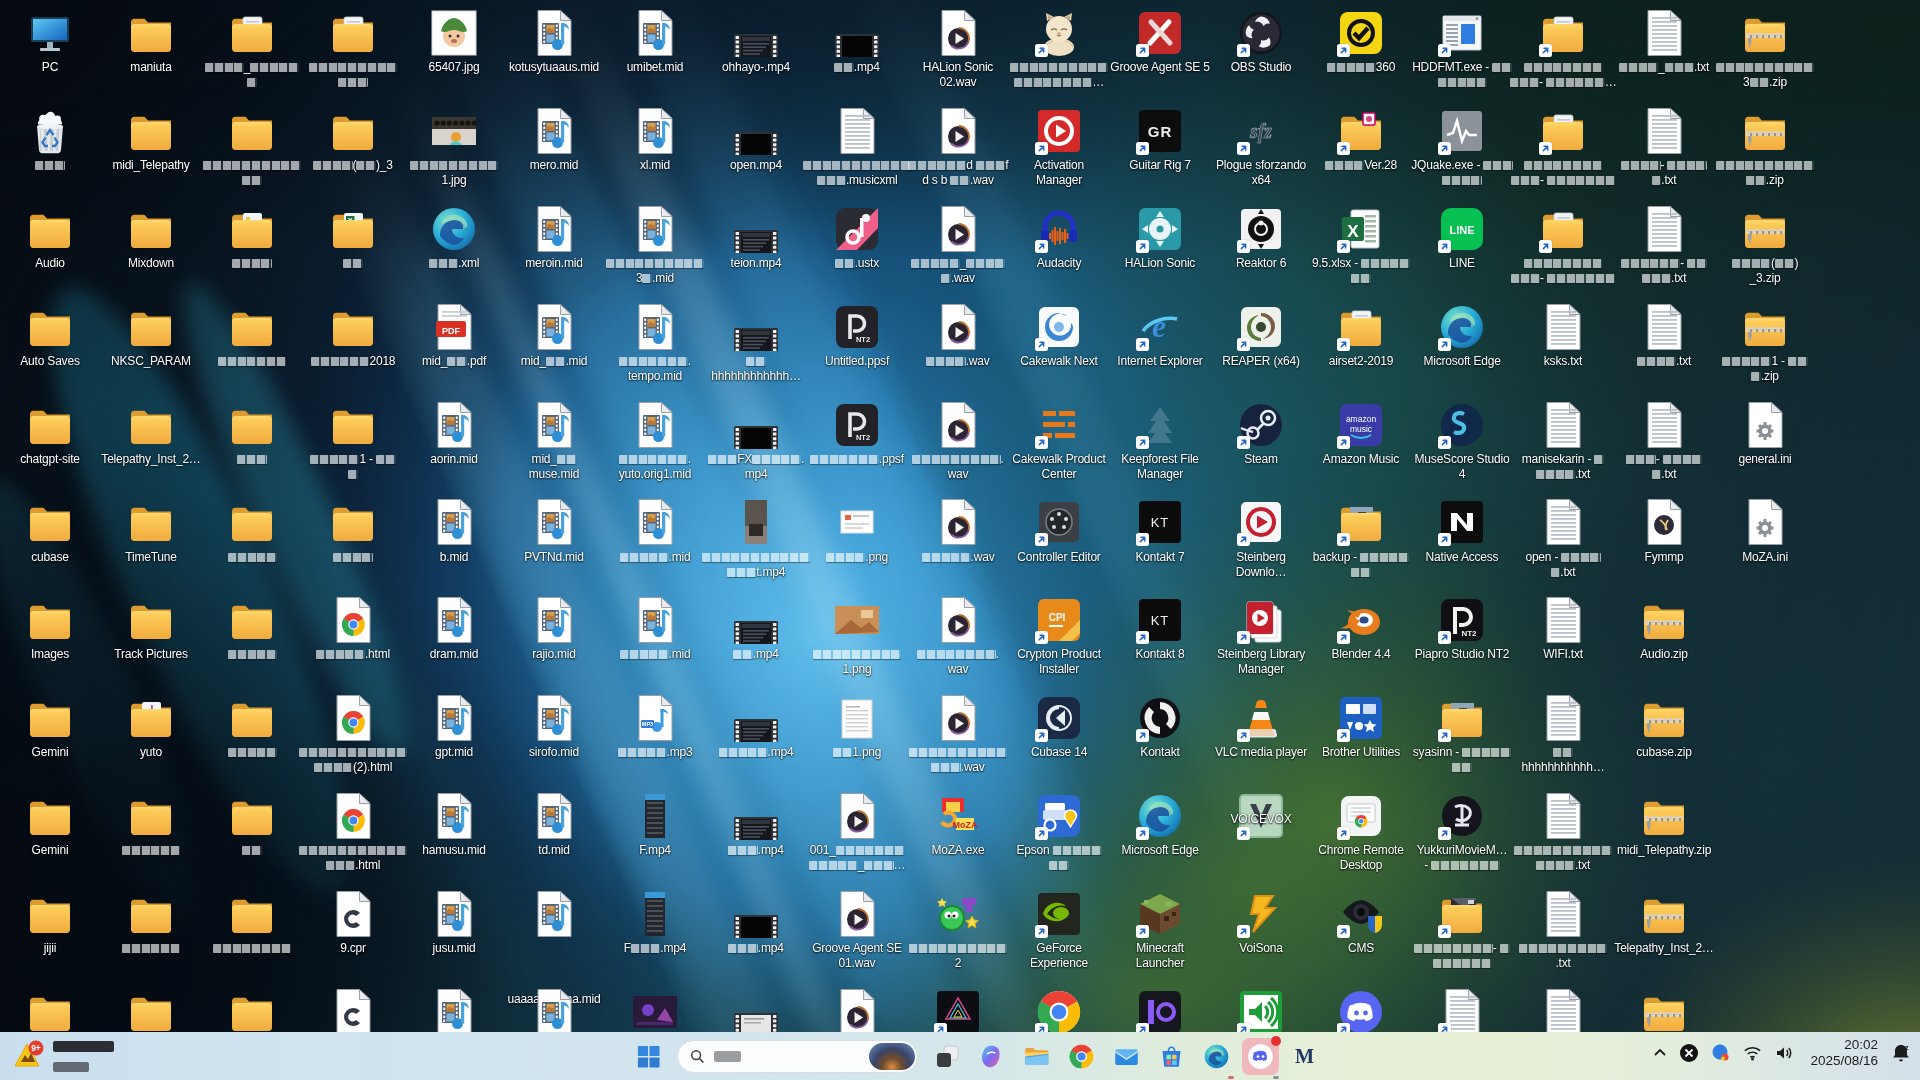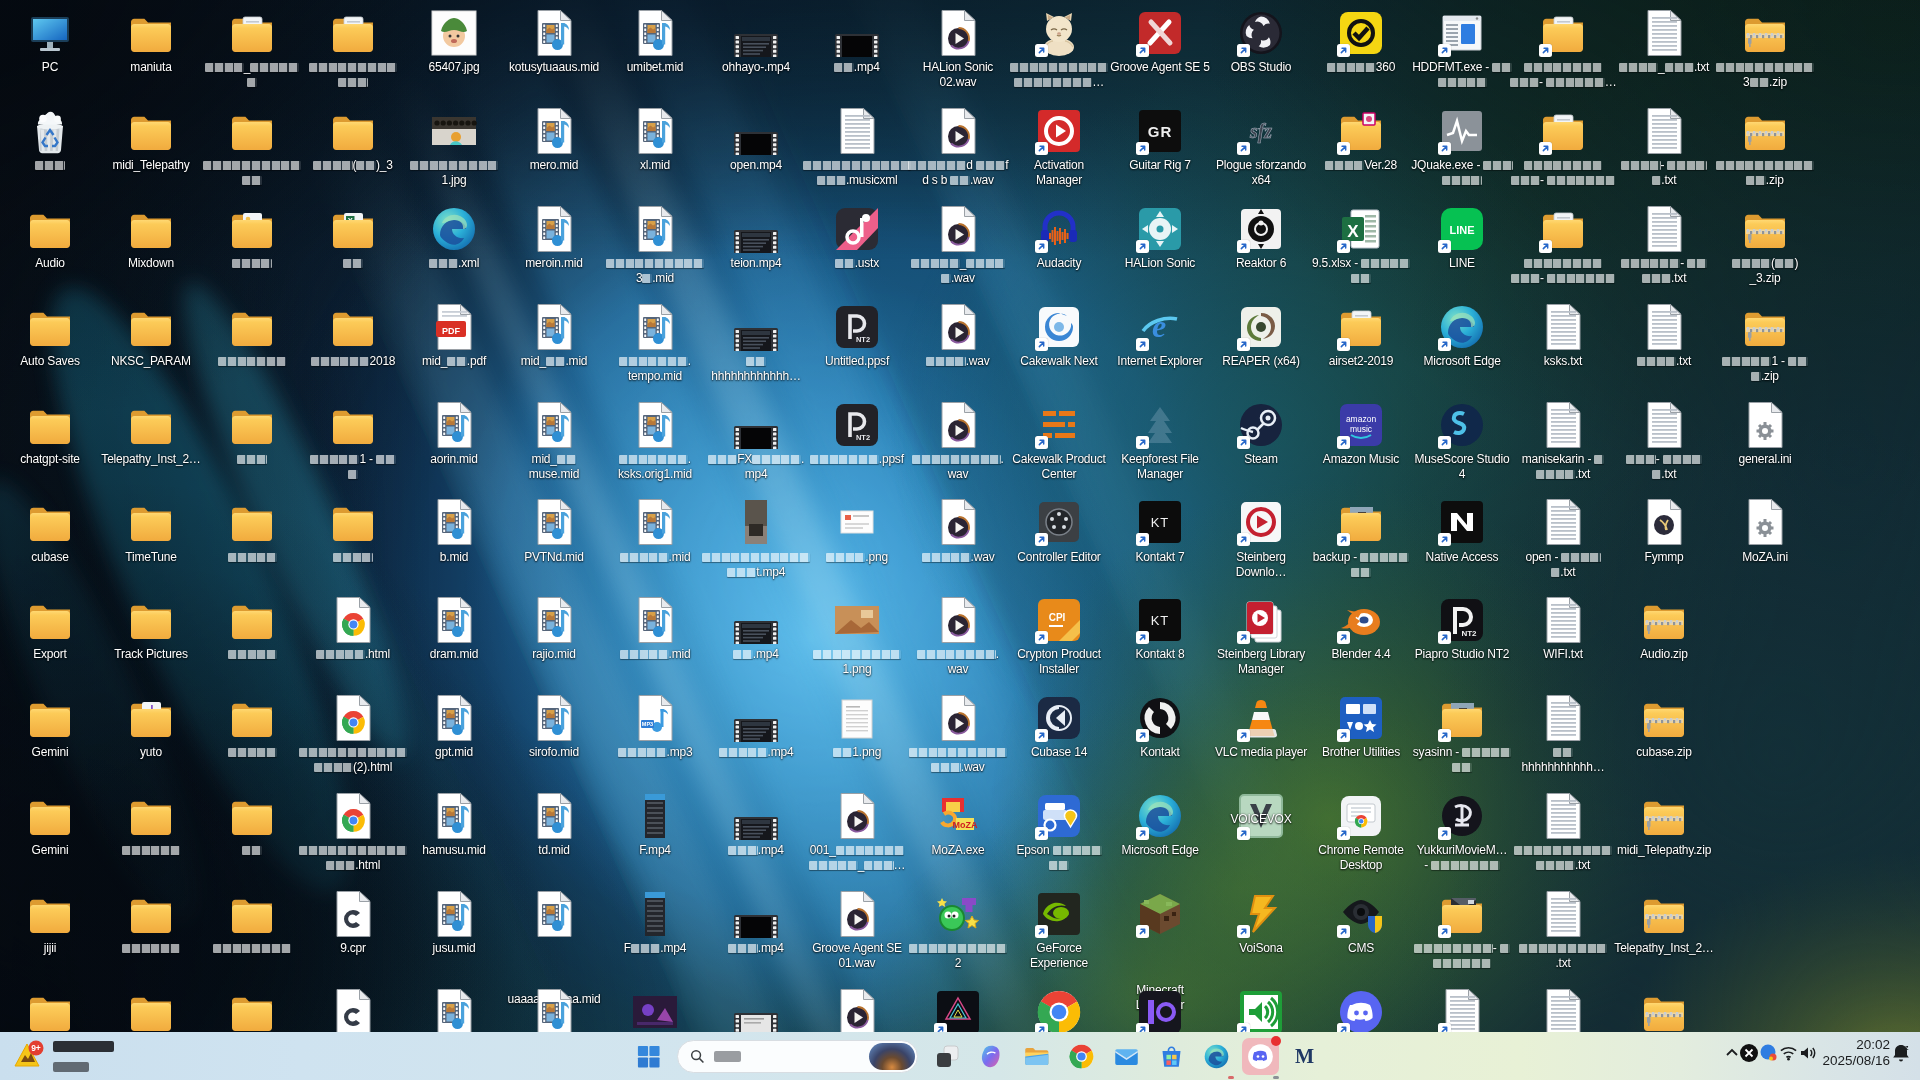--- a/index.html
+++ b/index.html
@@ -11,21 +11,21 @@
 .ll b{font-weight:normal;letter-spacing:-0.2px}
 #tb{position:absolute;left:0;top:1032px;width:1920px;height:48px;background:linear-gradient(90deg,#cadfee 0,#cfe3f0 300px,#d2e5ee 700px,#d5e7e8 1000px,#dfecdc 1180px,#e6f0d8 1320px,#e8f1d6 1520px,#e3edde 1680px,#d9e5e6 1820px,#d4e0e8 1920px);display:flex;align-items:center}
 #tbw{position:absolute;left:12px;top:0;height:48px;display:flex;align-items:center}
 #tbwt{margin-left:7px}
 #tbc{position:absolute;left:628px;top:0;height:48px;display:flex;align-items:center}
 .tbi{margin:0 9px}
 #search{width:227px;height:31px;background:#fbfdfe;border:1px solid #d8dde2;border-radius:17px;display:flex;align-items:center;padding-left:12px;margin:0 8px;position:relative}
 #sbimg{position:absolute;right:2px;top:2px;width:46px;height:27px;border-radius:14px;background:radial-gradient(circle at 50% 90%,#d88a40 0,#6a4a30 30%,#3a4468 55%,#5a7aac 85%,#8aace0 100%)}
 #disc{position:relative;width:37px;height:37px;background:#f0b8bc;border-radius:7px;display:flex;align-items:center;justify-content:center;margin:0 3px}
 #discb{position:absolute;right:-2px;top:-2px;width:10px;height:10px;border-radius:50%;background:#e83030}
-#tbr{position:absolute;right:8px;top:0;height:41px;display:flex;align-items:center;}
+#tbr{position:absolute;right:8px;top:0;height:41px;display:flex;align-items:center;gap:12px}
 #clock{text-align:right;font-size:13.5px;color:#1b1d1f;line-height:16px;margin-left:4px}
 </style></head>
 <body>
 <div id="stage">
 
 <svg id="wp" width="1920" height="1080" viewBox="0 0 1920 1080" preserveAspectRatio="none">
 <defs>
 <filter id="beamblur" x="-20%" y="-20%" width="140%" height="140%">
           <feGaussianBlur stdDeviation="10"></feGaussianBlur>
         </filter>
@@ -1339,21 +1339,21 @@
         </g>
         <rect x="16.5" y="16" width="8" height="8" fill="#d8a048"></rect>
         <path d="M16.5 24v-3l3-2.5 2.5 2 2.5-1.5v5z" fill="#b87838"></path>
         <rect x="16.5" y="25.5" width="8" height="8" fill="#7ab2dc"></rect>
         <circle cx="27.5" cy="35.5" r="5.5" fill="#2f8fd4"></circle>
         <rect x="31" y="14" width="3.2" height="21.5" fill="#4aa2dc"></rect>
         <path d="M31 14h3.2c3.5 1.5 5 4 4.6 7-1.2-2.5-3.2-3.6-7.8-4z" fill="#4aa2dc"></path>
       </svg></div>
 <div class="lab" style="left:600px;top:452px">
       <div class="ll"><i style="width:68.6px"></i><b>.</b></div>
-      <div class="ll"><b>ksks.orig1.mid</b></div>
+      <div class="ll"><b>yuto.orig1.mid</b></div>
     </div>
 <div class="ic" style="left:732px;top:401px"><svg width="48" height="48" viewBox="0 0 48 48">
         <rect x="2" y="25" width="44" height="26" rx="1.5" fill="#2e3136"></rect>
         <rect x="3.6" y="27.0" width="3.4" height="3" rx="0.6" fill="#f0f0f0"></rect>
         <rect x="41" y="27.0" width="3.4" height="3" rx="0.6" fill="#f0f0f0"></rect>
         <rect x="3.6" y="31.6" width="3.4" height="3" rx="0.6" fill="#f0f0f0"></rect>
         <rect x="41" y="31.6" width="3.4" height="3" rx="0.6" fill="#f0f0f0"></rect>
         <rect x="3.6" y="36.2" width="3.4" height="3" rx="0.6" fill="#f0f0f0"></rect>
         <rect x="41" y="36.2" width="3.4" height="3" rx="0.6" fill="#f0f0f0"></rect>
         <rect x="3.6" y="40.8" width="3.4" height="3" rx="0.6" fill="#f0f0f0"></rect>
@@ -1747,21 +1747,21 @@
         <circle cx="24" cy="30" r="3" fill="#fff"></circle>
       </svg></div>
 <div class="lab" style="left:1710px;top:550px">
       <div class="ll"><b>MoZA.ini</b></div>
     </div>
 <div class="ic" style="left:26px;top:596px"><svg width="48" height="48" viewBox="0 0 48 48">
         <path d="M4 13c0-1.8 1.4-3.2 3.2-3.2h10.2l3.6 3.6H44v6H4z" fill="#dd9b30"></path>
         <path d="M4 18.2c0-1.8 1.4-3.2 3.2-3.2h33.6c1.8 0 3.2 1.4 3.2 3.2v21.6c0 1.8-1.4 3.2-3.2 3.2H7.2c-1.8 0-3.2-1.4-3.2-3.2z" fill="url(#gfold)"></path>
       </svg></div>
 <div class="lab" style="left:-5px;top:647px">
-      <div class="ll"><b>Export</b></div>
+      <div class="ll"><b>Images</b></div>
     </div>
 <div class="ic" style="left:127px;top:596px"><svg width="48" height="48" viewBox="0 0 48 48">
         <path d="M4 13c0-1.8 1.4-3.2 3.2-3.2h10.2l3.6 3.6H44v6H4z" fill="#dd9b30"></path>
         <path d="M4 18.2c0-1.8 1.4-3.2 3.2-3.2h33.6c1.8 0 3.2 1.4 3.2 3.2v21.6c0 1.8-1.4 3.2-3.2 3.2H7.2c-1.8 0-3.2-1.4-3.2-3.2z" fill="url(#gfold)"></path>
       </svg></div>
 <div class="lab" style="left:96px;top:647px">
       <div class="ll"><b>Track Pictures</b></div>
     </div>
 <div class="ic" style="left:228px;top:596px"><svg width="48" height="48" viewBox="0 0 48 48">
         <path d="M4 13c0-1.8 1.4-3.2 3.2-3.2h10.2l3.6 3.6H44v6H4z" fill="#dd9b30"></path>
@@ -2698,21 +2698,21 @@
         </g>
         <g fill="#88b85a">
           <rect x="8" y="10" width="5" height="4"></rect>
           <rect x="30" y="12" width="6" height="4"></rect>
         </g>
       </svg><span class="sc">
         <svg width="9" height="9" viewBox="0 0 10 10">
           <path d="M2.6 7.4 7.4 2.6M3.4 2.6h4v4" fill="none" stroke="#2667c9" stroke-width="1.7" stroke-linejoin="round" stroke-linecap="round"></path>
         </svg>
       </span></div>
-<div class="lab" style="left:1105px;top:983px">
+<div class="lab" style="left:1105px;top:941px">
       <div class="ll"><b>Minecraft</b></div>
       <div class="ll"><b>Launcher</b></div>
     </div>
 <div class="ic" style="left:1237px;top:890px"><svg width="48" height="48" viewBox="0 0 48 48">
         <path d="M18 6 14 24h8l-6 18L38 18h-10l8-12z" fill="#f5b820" stroke="#e09010" stroke-width="2"></path>
       </svg><span class="sc">
         <svg width="9" height="9" viewBox="0 0 10 10">
           <path d="M2.6 7.4 7.4 2.6M3.4 2.6h4v4" fill="none" stroke="#2667c9" stroke-width="1.7" stroke-linejoin="round" stroke-linecap="round"></path>
         </svg>
       </span></div>

